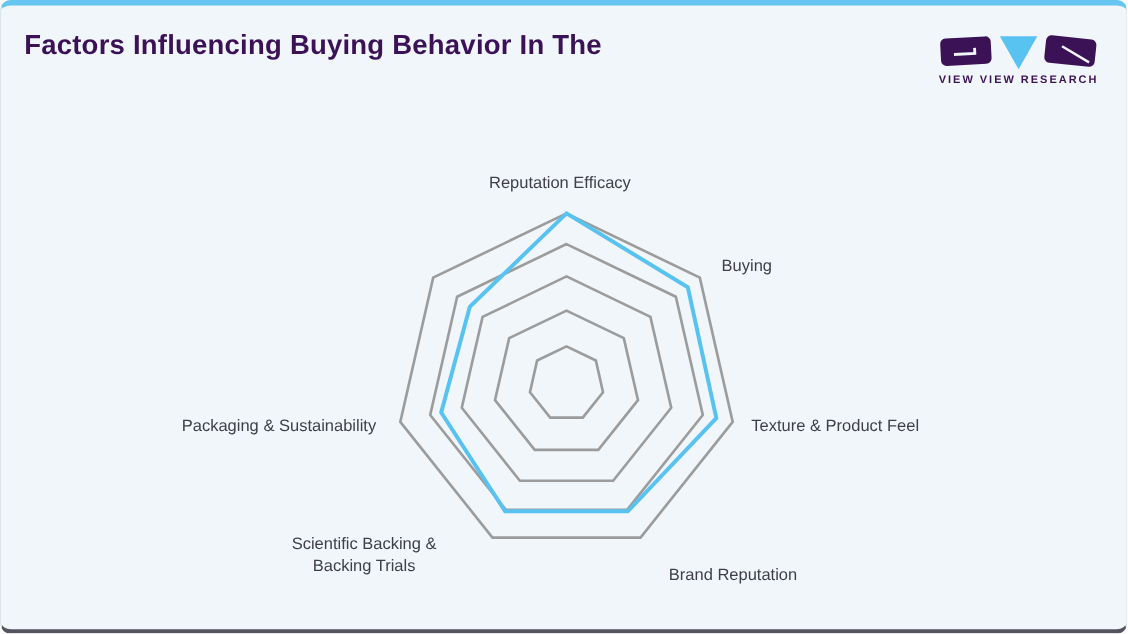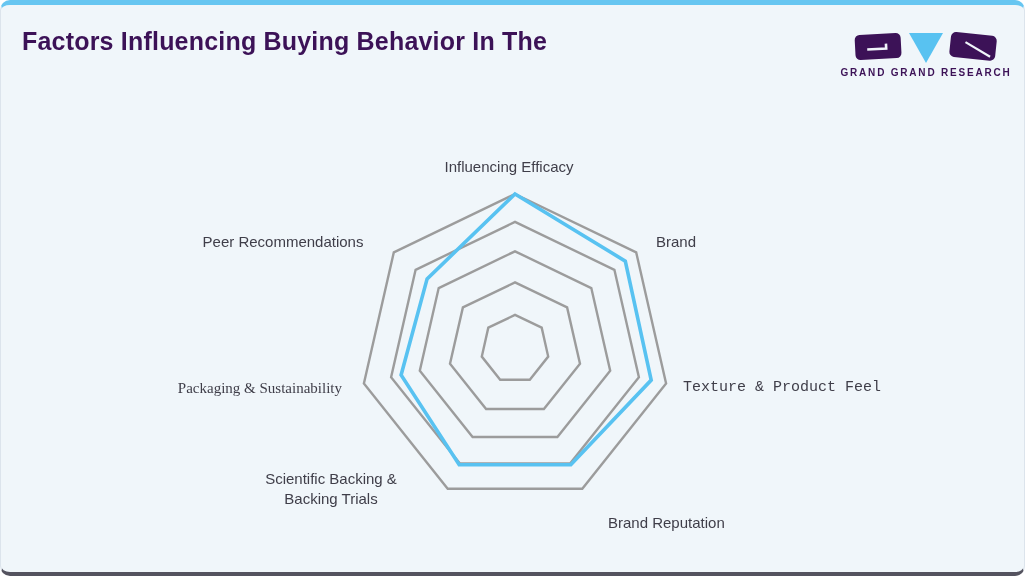--- a/index.html
+++ b/index.html
@@ -70,54 +70,53 @@
       <g transform="rotate(-3 25 14)">
         <rect x="2" y="3" width="46" height="25" rx="5" fill="#3c1257"></rect>
         <path d="M14 18 H33 V13" stroke="#f0f6fa" stroke-width="2.6" fill="none"></path>
       </g>
       <polygon points="56,2 90,2 73,32" fill="#58c2f1"></polygon>
       <g transform="rotate(6 121 16)">
         <rect x="97" y="3" width="46" height="25" rx="5" fill="#3c1257"></rect>
         <path d="M112 12 L138 24" stroke="#f0f6fa" stroke-width="2.2" fill="none"></path>
       </g>
     </svg>
-    <div class="logo-text">GRAND GRAND RESEARCH</div>
+    <div class="logo-text">VIEW VIEW RESEARCH</div>
   </div>
 
   <svg id="radar-svg" width="1025" height="576">
       <polygon points="514.0,309.9 540.7,322.7 547.2,351.6 528.8,374.7 499.2,374.7 480.8,351.6 487.3,322.7" class="grid-ring"></polygon>
       <polygon points="514.0,277.4 566.1,302.4 579.0,358.8 542.9,404.0 485.1,404.0 449.0,358.8 461.9,302.4" class="grid-ring"></polygon>
       <polygon points="514.0,246.3 590.3,283.1 609.2,365.7 556.4,432.0 471.6,432.0 418.8,365.7 437.7,283.1" class="grid-ring"></polygon>
       <polygon points="514.0,216.9 613.4,264.8 637.9,372.3 569.1,458.5 458.9,458.5 390.1,372.3 414.6,264.8" class="grid-ring"></polygon>
       <polygon points="514.0,189.0 635.2,247.4 665.1,378.5 581.3,483.7 446.7,483.7 362.9,378.5 392.8,247.4" class="grid-ring"></polygon>
       <polygon points="514.0,189.0 624.3,256.1 650.2,375.1 569.8,459.8 458.2,459.8 400.1,370.0 426.1,273.9" class="data-poly"></polygon>
     </svg>
 
   <div class="axis-label lab-center" style="left:358px;top:152px;width:300px;">
-    <span>Influencing Efficacy</span>
+    <span>Reputation Efficacy</span>
   </div>
 
   <div class="axis-label" style="left:655px;top:227px;">
-    <span>Brand</span>
+    <span>Buying</span>
   </div>
 
-  <div class="axis-label" style="left:682px;top:373px;font-family:Liberation Mono, monospace;">
+  <div class="axis-label" style="left:682px;top:373px;">
     <span>Texture &amp; Product Feel</span>
   </div>
 
   <div class="axis-label" style="left:607px;top:480px;margin-top:28px;">
     <span>Brand Reputation</span>
   </div>
 
-  <div class="axis-label lab-center" style="left:180px;top:464px;width:300px;">
+  <div class="axis-label lab-center" style="left:180px;top:480px;width:300px;">
     <span>Scientific Backing &amp;</span>
     <span>Backing Trials</span>
   </div>
 
-  <div class="axis-label lab-right" style="left:41px;top:373px;width:300px;font-family:Liberation Serif, serif;">
+  <div class="axis-label lab-right" style="left:41px;top:373px;width:300px;">
     <span>Packaging &amp; Sustainability</span>
   </div>
 
   <div class="axis-label lab-center" style="left:132px;top:227px;width:300px;">
-    <span>Peer Recommendations</span>
   </div>
 
 </div>
 
 </body></html>

